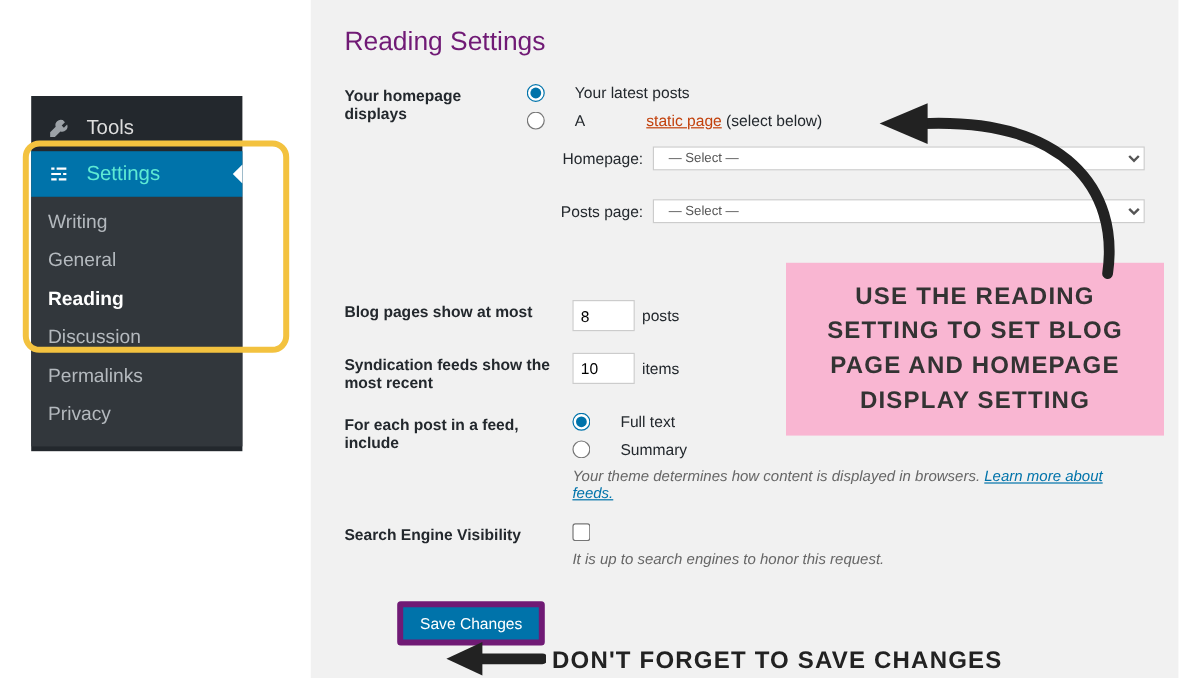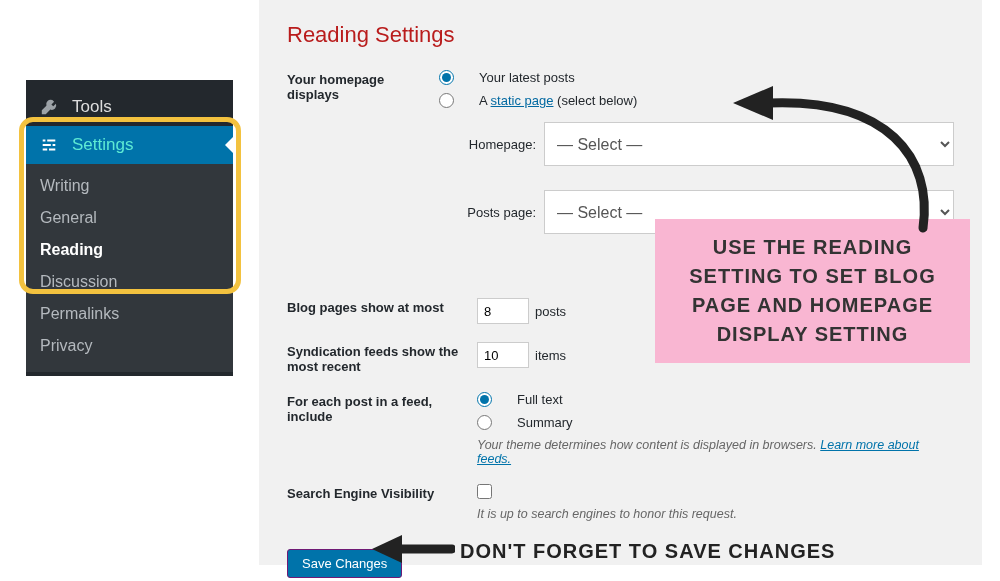--- a/index.html
+++ b/index.html
@@ -8,21 +8,21 @@
     width: 1000px;
     height: 581px;
     background: #fff;
     position: relative;
   }
   
   .sidebar {
     position: absolute;
     left: 26px;
     top: 80px;
-    width: 207px;
+    width: 176px;
     background: #23282d;
     color: #eee;
     padding: 8px 0 4px 0;
   }
   .sidebar-highlight {
     position: absolute;
     left: 19px;
     top: 117px;
     width: 222px;
     height: 177px;
@@ -83,21 +83,21 @@
     left: 259px;
     top: 0;
     width: 723px;
     height: 565px;
     background: #f1f1f1;
     padding: 22px 28px 16px 28px;
   }
   .panel h1 {
     font-size: 22px;
     font-weight: 400;
-    color: #b91c1c;
+    color: #701a75;
     margin-bottom: 22px;
   }
   .form-row {
     display: flex;
     align-items: flex-start;
     margin-bottom: 18px;
     font-size: 13px;
     color: #23282d;
   }
   .form-row.tight { margin-bottom: 10px; }
@@ -130,53 +130,54 @@
     margin-bottom: 24px;
   }
   .select-row .sel-label {
     width: 105px;
     text-align: right;
     padding-right: 8px;
     font-size: 13px;
   }
   .select-row select {
     width: 410px;
-    height: 44px;
+    height: 20px;
     border: 1px solid #ccc;
     background: #fff;
-    font-size: 16px;
+    font-size: 11px;
     padding: 0 8px;
     color: #555;
   }
   .num-input {
     width: 52px;
     height: 26px;
     border: 1px solid #ccc;
     padding: 0 6px;
     font-size: 13px;
     margin-right: 6px;
     background: #fff;
   }
   .hint {
     font-size: 12.5px;
     color: #666;
     font-style: italic;
     margin-top: 6px;
   }
   .hint a { color: #0073aa; }
-  .link { color: #0369a1; text-decoration: underline; }
+  .link { color: #c2410c; text-decoration: underline; margin-left: 48px; }
   .save-btn {
     background: #0073aa;
     color: #fff;
-    border: 1px solid #701a75;
+    border: 5px solid #701a75;
     padding: 6px 14px;
     font-size: 13px;
     cursor: pointer;
     border-radius: 3px;
     margin-top: 10px;
+    margin-left: 44px;
   }
   
   .callout {
     position: absolute;
     right: 30px;
     top: 219px;
     width: 315px;
     background: #f9b6d2;
     padding: 14px 16px 14px 16px;
     text-align: center;

